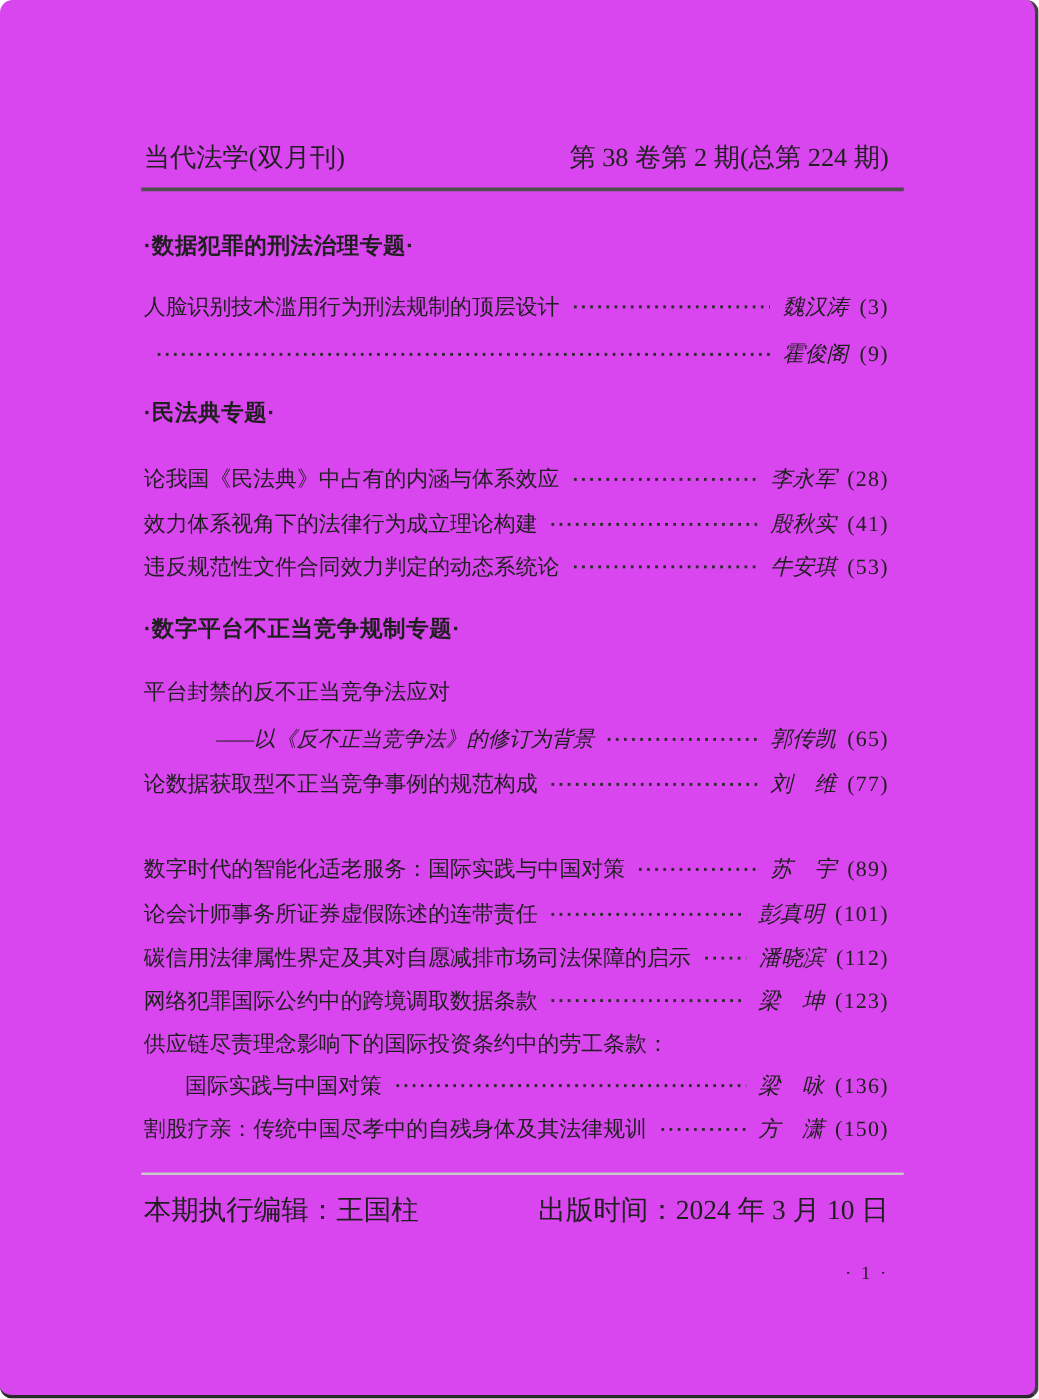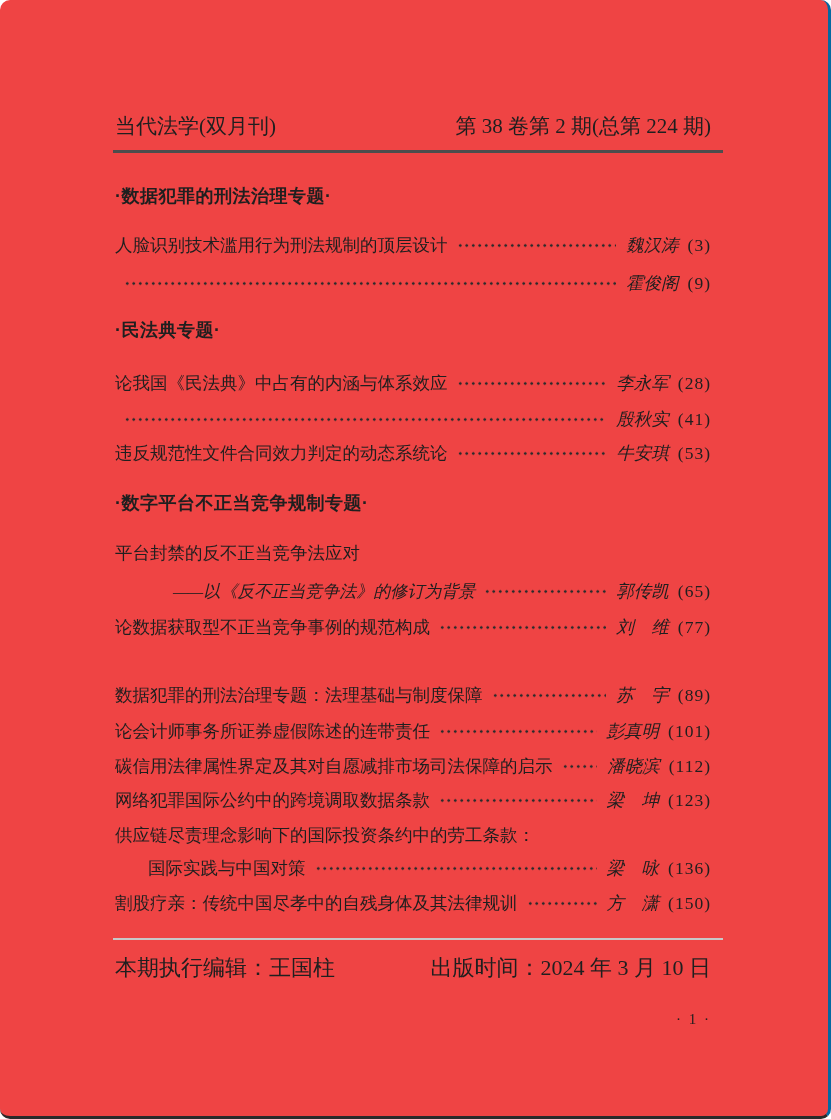--- a/index.html
+++ b/index.html
@@ -5,24 +5,24 @@
   html, body {
     margin: 0;
     padding: 0;
     background: #ffffff;
   }
   .page {
     position: relative;
     width: 831px;
     height: 1119px;
     box-sizing: border-box;
-    background: #ef4444;
+    background: #d946ef;
     color: #1f1f1f;
     font-family: "Liberation Serif", serif;
-    border-right: 3px solid #0369a1;
+    border-right: 3px solid #404040;
     border-bottom: 3px solid #2a2a2a;
     border-radius: 10px;
     overflow: hidden;
   }
   .row {
     position: absolute;
     left: 115px;
     width: 596px;
     height: 26px;
     display: flex;
@@ -94,20 +94,21 @@
 
   <div class="row sec-heading" style="top:317px">·民法典专题·</div>
 
   <div class="row" style="top:370px">
     <span class="entry-title">论我国《民法典》中占有的内涵与体系效应</span>
     <span class="leader"></span>
     <span class="author">李永军</span>
     <span class="pageno">(28)</span>
   </div>
   <div class="row" style="top:406px">
+    <span class="entry-title">效力体系视角下的法律行为成立理论构建</span>
     <span class="leader"></span>
     <span class="author">殷秋实</span>
     <span class="pageno">(41)</span>
   </div>
   <div class="row" style="top:440px">
     <span class="entry-title">违反规范性文件合同效力判定的动态系统论</span>
     <span class="leader"></span>
     <span class="author">牛安琪</span>
     <span class="pageno">(53)</span>
   </div>
@@ -124,21 +125,21 @@
     <span class="pageno">(65)</span>
   </div>
   <div class="row" style="top:614px">
     <span class="entry-title">论数据获取型不正当竞争事例的规范构成</span>
     <span class="leader"></span>
     <span class="author">刘　维</span>
     <span class="pageno">(77)</span>
   </div>
 
   <div class="row" style="top:682px">
-    <span class="entry-title">数据犯罪的刑法治理专题：法理基础与制度保障</span>
+    <span class="entry-title">数字时代的智能化适老服务：国际实践与中国对策</span>
     <span class="leader"></span>
     <span class="author">苏　宇</span>
     <span class="pageno">(89)</span>
   </div>
   <div class="row" style="top:718px">
     <span class="entry-title">论会计师事务所证券虚假陈述的连带责任</span>
     <span class="leader"></span>
     <span class="author">彭真明</span>
     <span class="pageno">(101)</span>
   </div>

